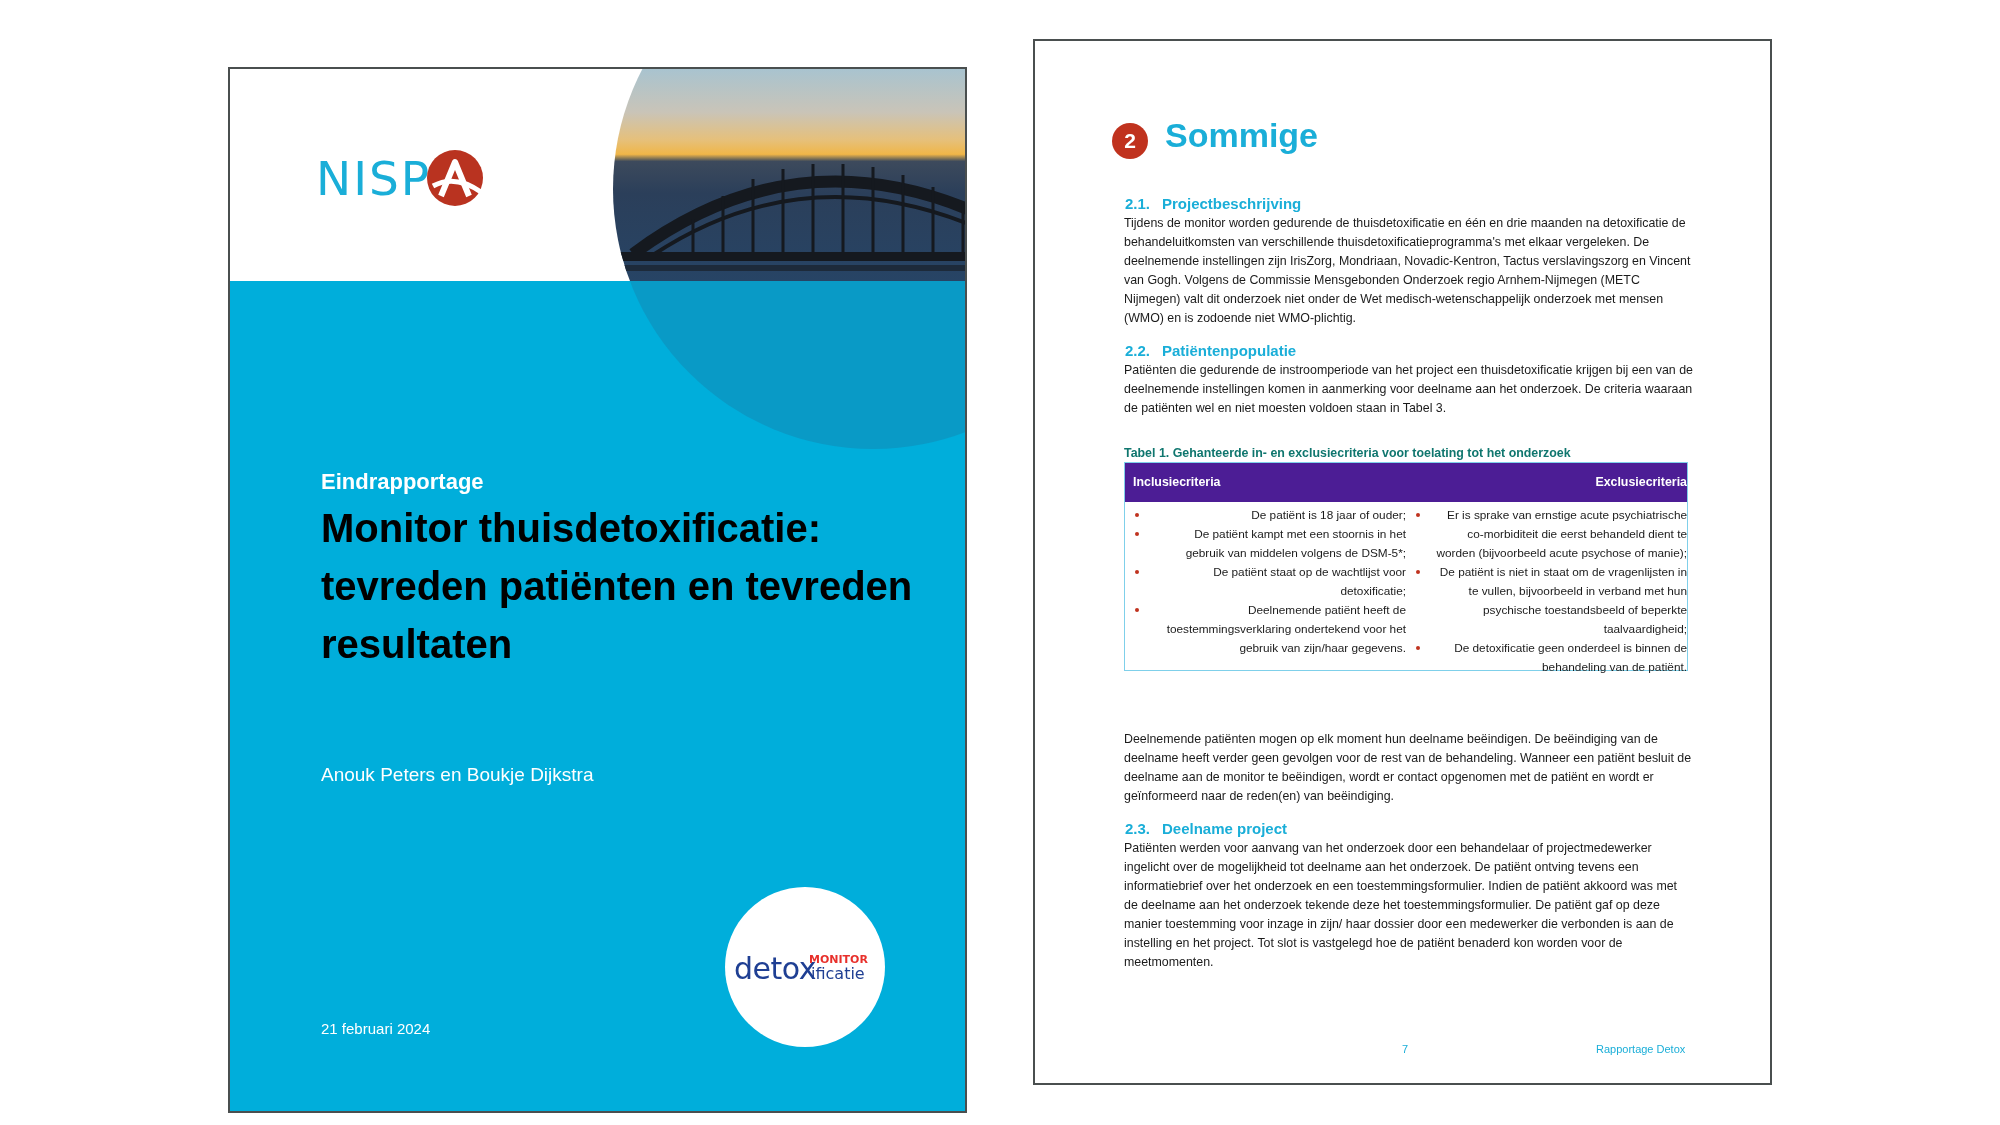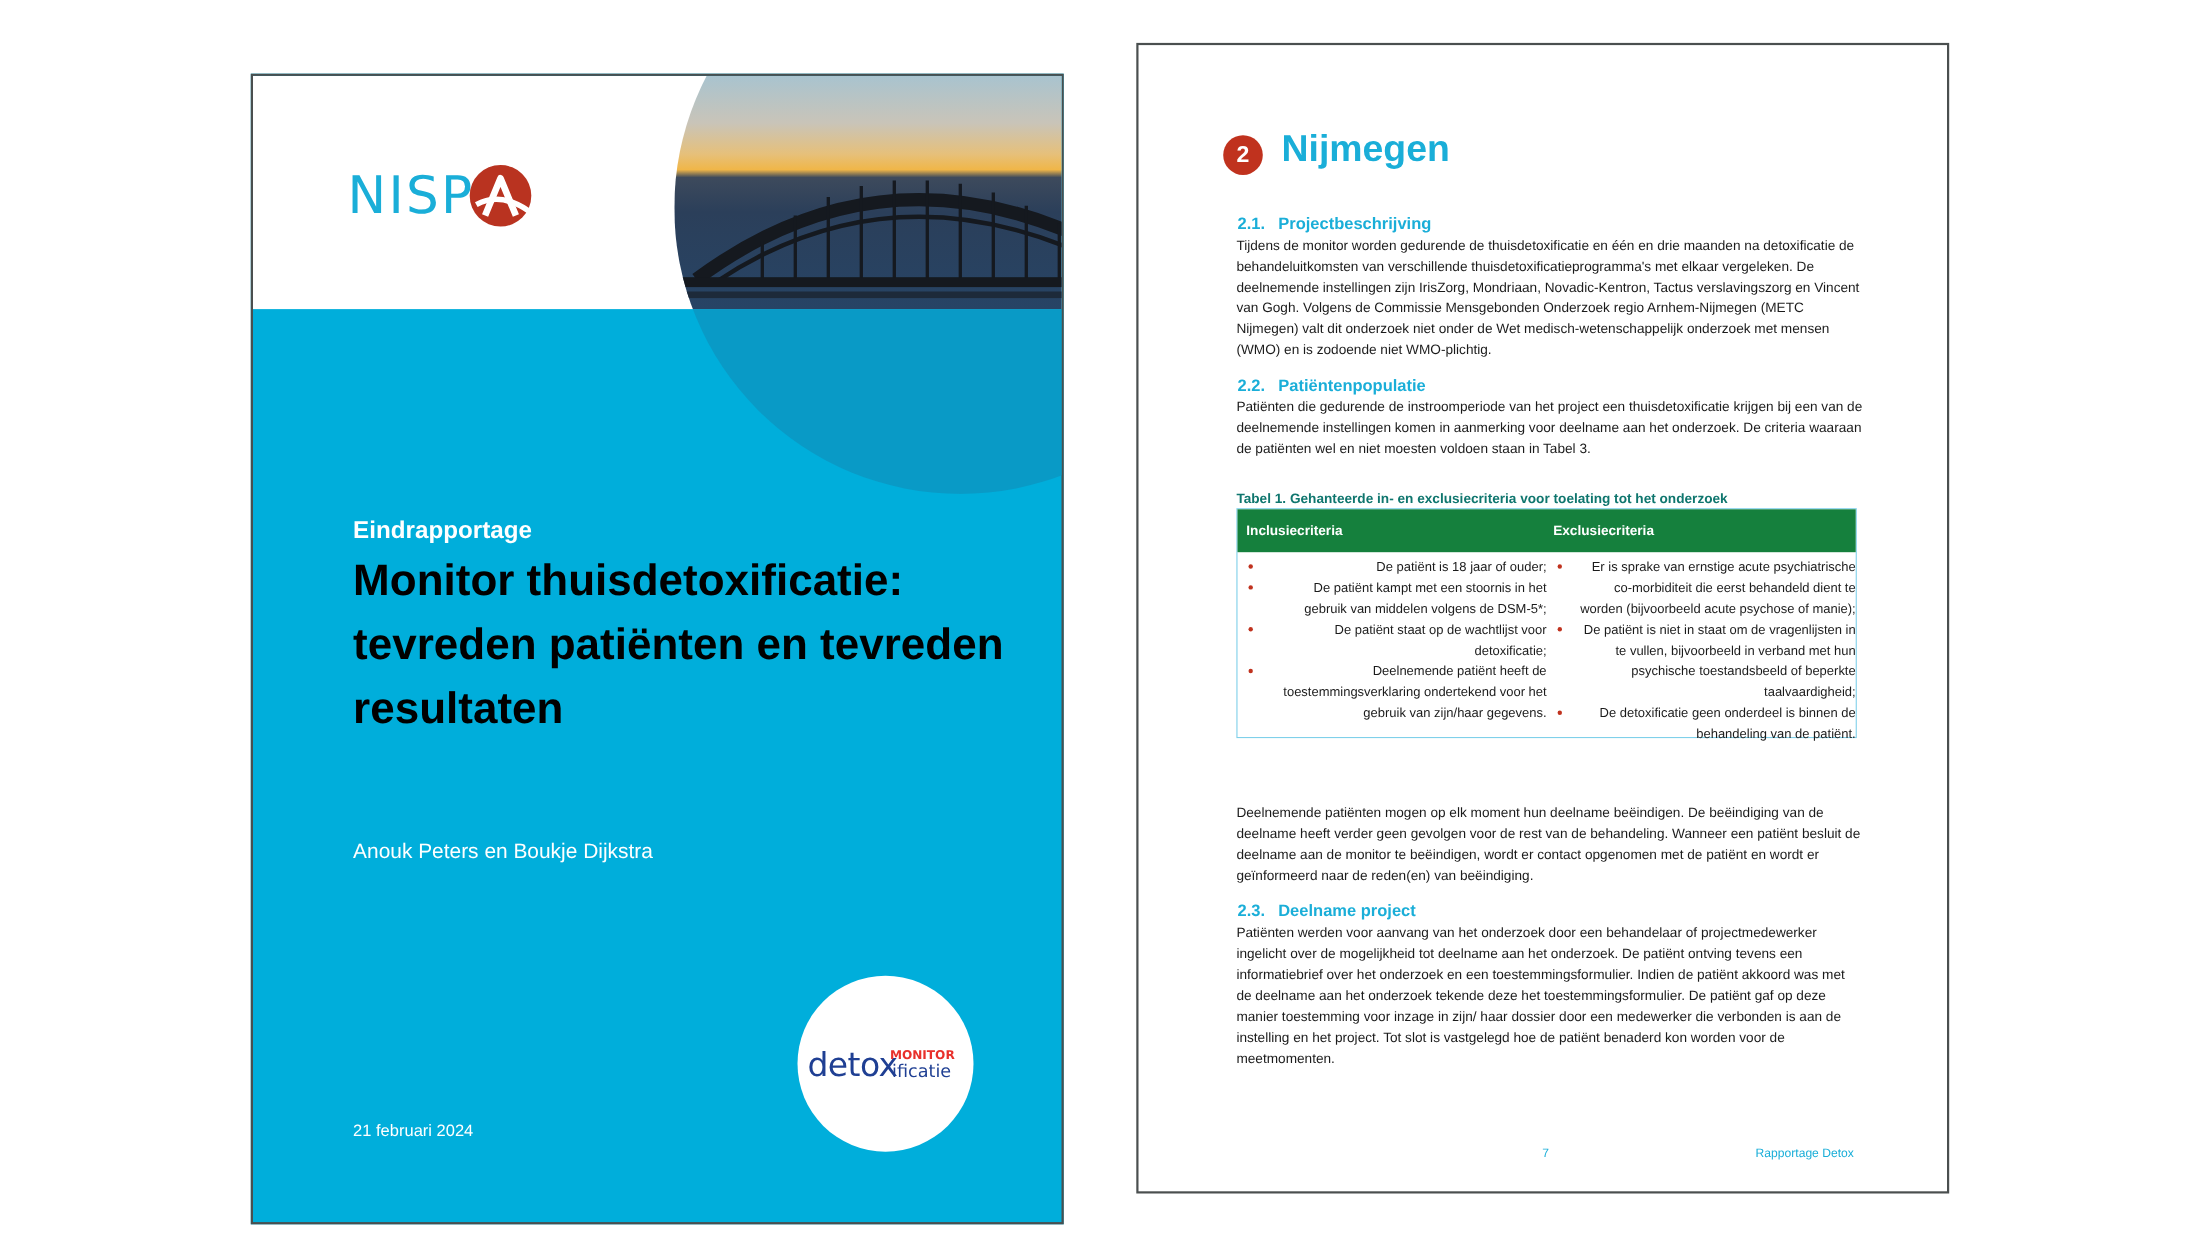--- a/index.html
+++ b/index.html
@@ -28,23 +28,23 @@
   .detox-ificatie { position:absolute; left:86px; top:77px; font-family:"DejaVu Sans", sans-serif; font-size:16px; color:#1f3f93; }
 
   
   .chap-num { position:absolute; left:77px; top:82px; width:36px; height:36px; border-radius:50%; background:#c0321e; color:#ffffff; font-weight:bold; font-size:21px; text-align:center; line-height:36px; }
   .chap-title { position:absolute; left:130px; top:75px; font-size:34px; font-weight:bold; color:#1aaed8; }
   .sec-h { position:absolute; left:90px; font-size:15px; font-weight:bold; color:#1aaed8; }
   .sec-h .num { display:inline-block; width:37px; }
   .body-txt { position:absolute; left:89px; width:570px; font-size:12.4px; line-height:19px; color:#1b1b1b; }
   .tbl-caption { position:absolute; left:89px; top:405px; font-size:12.4px; font-weight:bold; color:#0f766e; }
   .tbl { position:absolute; left:89px; top:421px; width:564px; height:209px; border:1.5px solid #7fd0ea; box-sizing:border-box; }
-  .tbl-head { height:39px; background:#15803d; display:flex; color:#ffffff; font-weight:bold; font-size:12.4px; }
+  .tbl-head { height:39px; background:#4c1d95; display:flex; color:#ffffff; font-weight:bold; font-size:12.4px; }
   .tbl-head div { width:50%; padding-left:8px; line-height:39px; }
-  .tbl-head div + div { padding-left:4px; }
+  .tbl-head div + div { padding-left:4px;text-align:right; }
   .tbl-body { display:flex; padding-top:4px; }
   .tbl-col { width:50%;text-align:right; }
   .tbl-col ul { list-style:none; margin:0; padding:0 0 0 6px; }
   .tbl-col li { position:relative; padding-left:24px; font-size:11.8px; line-height:19px; color:#1b1b1b; }
   .tbl-col li::before { content:""; position:absolute; left:4px; top:7px; width:4px; height:4px; border-radius:50%; background:#c0321e; }
   .footer-num { position:absolute; left:367px; top:1002px; font-size:11px; color:#1aaed8; }
   .footer-title { position:absolute; left:561px; top:1002px; font-size:11px; color:#1aaed8; }
 </style>
 </head>
 <body>
@@ -94,21 +94,21 @@
 
   <div class="detox-circle">
     <span class="detox-word">detox</span>
     <span class="detox-monitor">MONITOR</span>
     <span class="detox-ificatie">ificatie</span>
   </div>
 </div>
 
 <div class="page" id="inner">
   <div class="chap-num">2</div>
-  <div class="chap-title">Nijmegen</div>
+  <div class="chap-title">Sommige</div>
 
   <div class="sec-h" style="top:154px;">
     <span class="num">2.1.</span><span>Projectbeschrijving</span>
   </div>
   <div class="body-txt" style="top:173px;">Tijdens de monitor worden gedurende de thuisdetoxificatie en één en drie maanden na detoxificatie de behandeluitkomsten van verschillende thuisdetoxificatieprogramma's met elkaar vergeleken. De deelnemende instellingen zijn IrisZorg, Mondriaan, Novadic-Kentron, Tactus verslavingszorg en Vincent van Gogh. Volgens de Commissie Mensgebonden Onderzoek regio Arnhem-Nijmegen (METC Nijmegen) valt dit onderzoek niet onder de Wet medisch-wetenschappelijk onderzoek met mensen (WMO) en is zodoende niet WMO-plichtig.</div>
 
   <div class="sec-h" style="top:301px;">
     <span class="num">2.2.</span><span>Patiëntenpopulatie</span>
   </div>
   <div class="body-txt" style="top:320px;">Patiënten die gedurende de instroomperiode van het project een thuisdetoxificatie krijgen bij een van de deelnemende instellingen komen in aanmerking voor deelname aan het onderzoek. De criteria waaraan de patiënten wel en niet moesten voldoen staan in Tabel 3.</div>

